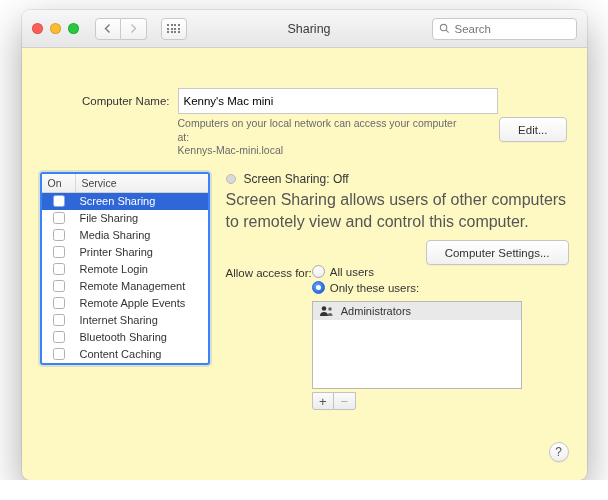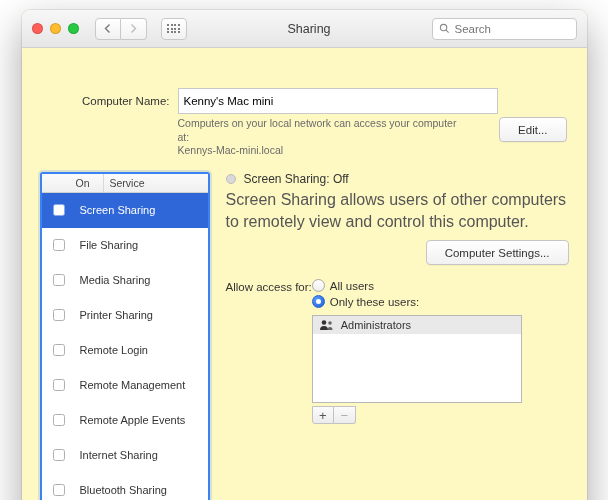--- a/index.html
+++ b/index.html
@@ -26,36 +26,36 @@
 .row1 { display: flex; align-items: center; gap: 8px; margin-bottom: 3px; padding-left: 28px; margin-top: 26px; }
 .row1 .lbl { width: 102px; text-align: right; color: #333; }
 .row1 input { flex: 1; max-width: 320px; height: 20px; border: 1px solid #c9c9c9; border-radius: 0; padding: 12px 5px; font-size: 11.5px; background: #fff; }
 .row2 { display: flex; padding-left: 138px; gap: 10px; align-items: flex-start; font-size: 10.5px; color: #6a6a6a; margin-bottom: 14px; }
 .row2 .txt { max-width: 290px; line-height: 1.3; }
 .editbtn { margin-left: auto; margin-right: 2px; }
 .macbtn { height: 25px; padding: 0 18px; background: linear-gradient(#fff,#f1f1f1); border: 1px solid #c5c5c5; border-radius: 4px; font-size: 11.5px; color: #333; cursor: pointer; display: inline-flex; align-items: center; box-shadow: 0 1px 0 rgba(0,0,0,0.04); }
 .main { display: flex; gap: 16px; }
 .leftpanel { width: 170px; }
 .svc-table { border: 2px solid #3b82f6; border-radius: 3px; background: #fff; box-shadow: 0 0 0 2px rgba(59,130,246,0.2); }
-.svc-head { display: flex; background: linear-gradient(#fbfbfb,#efefef); border-bottom: 1px solid #d0d0d0; padding-left: 28px; }
+.svc-head { display: flex; background: linear-gradient(#fbfbfb,#efefef); border-bottom: 1px solid #d0d0d0; }
 .svc-head .oncol { width: 34px; padding: 3px 6px; font-size: 10.5px; color: #444; border-right: 1px solid #d8d8d8; }
 .svc-head .svccol { flex: 1; padding: 3px 6px; font-size: 10.5px; color: #444; }
 .svc-body { }
-.svc-row { display: flex; align-items: center; height: 35px; cursor: pointer; }
+.svc-row { display: flex; align-items: center; height: 17px; cursor: pointer; }
 .svc-row.sel { background: #2f66d8; color: #fff; }
 .svc-row .oncol { width: 34px; display: flex; align-items: center; justify-content: center; }
 .svc-row .svccol { flex: 1; padding-left: 4px; font-size: 11px; }
 .chk { width: 12px; height: 12px; border: 1px solid #b0b0b0; border-radius: 2.5px; background: #fff; }
 .svc-row.sel .chk { border-color: #88a8ea; }
 .rightpanel { flex: 1; padding-top: 0; }
 .status-row { display: flex; align-items: center; gap: 8px; margin-bottom: 3px; }
 .smalldot { width: 10px; height: 10px; border-radius: 50%; background: #d9d9d9; border: 1px solid #bcbcbc; }
 .status-row .st { font-size: 12px; color: #333; }
 .desc { font-size: 16px; color: #555; line-height: 1.35; margin-bottom: 8px; }
-.compset { text-align: right; margin-bottom: 14px; }
+.compset { text-align: right; }
 .allow-row { display: flex; align-items: flex-start; margin-bottom: 2px; }
 .allow-row .albl { margin-top: 2px; font-size: 11.5px; }
 .radiogrp { display: flex; flex-direction: column; gap: 3px; }
 .radiowrap { display: flex; align-items: center; gap: 5px; cursor: pointer; }
 .radio { width: 13px; height: 13px; border-radius: 50%; border: 1px solid #a8a8a8; background: linear-gradient(#fff,#eee); position: relative; }
 .radio.sel { border-color: #2360d6; background: radial-gradient(circle at 30% 30%, #5a9cff, #1d5fd6); }
 .radio.sel::after { content: ''; position: absolute; top: 3px; left: 3px; width: 5px; height: 5px; background: #fff; border-radius: 50%; }
 .userbox { margin-left: 0; margin-top: 4px; border: 1px solid #b8b8b8; background: #fff; width: 210px; height: 88px; }
 .userrow { display: flex; align-items: center; gap: 6px; padding: 3px 6px; background: #e9e9e9; font-size: 11px; }
 .pmbtns { display: flex; margin-top: 0; }

